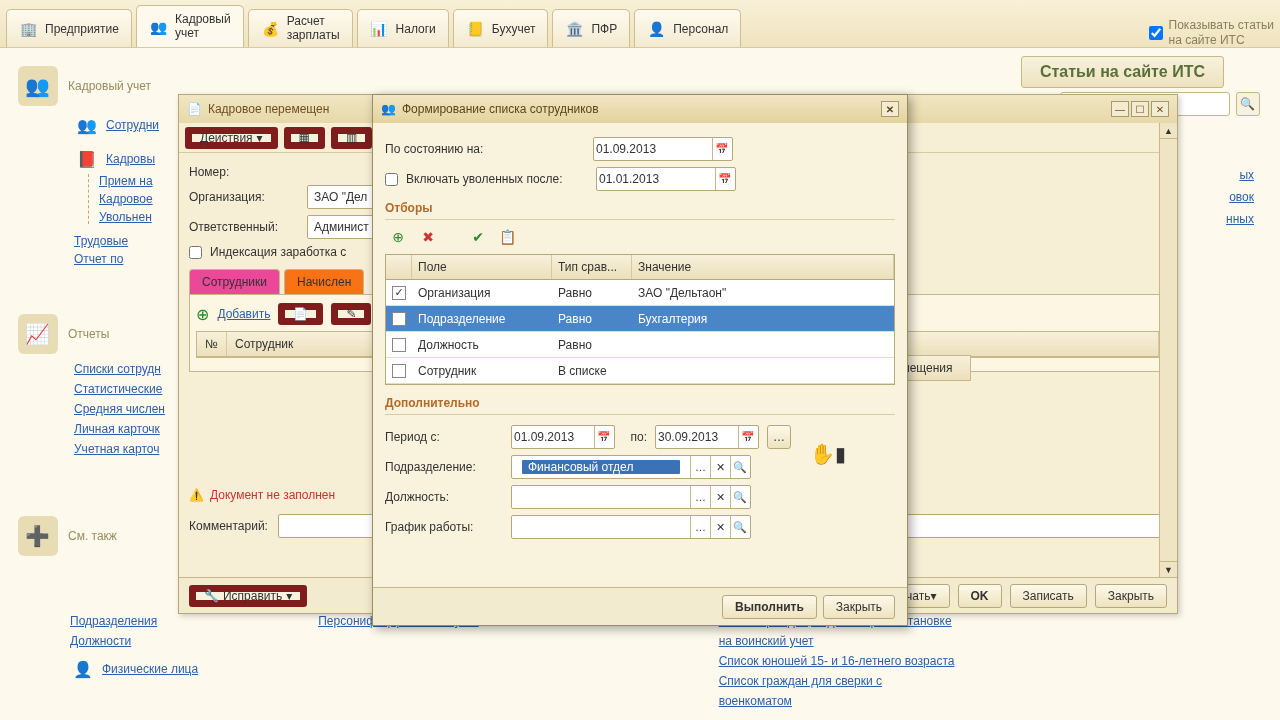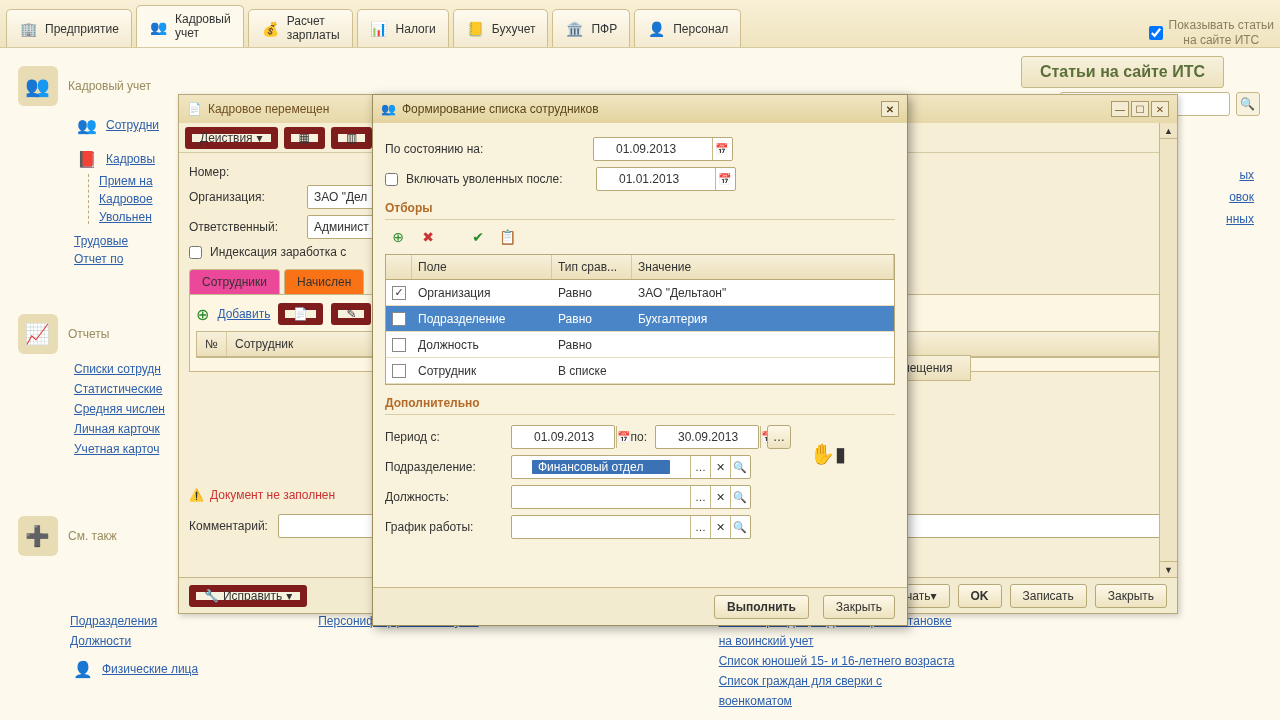--- a/index.html
+++ b/index.html
@@ -51,37 +51,37 @@
 .bottom-bar{position:absolute;bottom:0;left:0;right:0;height:36px;border-top:1px solid #c6b889;display:flex;align-items:center;padding:0 10px;gap:8px;background:#f3ebd0}
 .btn{height:24px;padding:0 12px;border:1px solid #b7a977;background:linear-gradient(#fdf8e9,#eee3bf);border-radius:3px;cursor:pointer;display:flex;align-items:center}
 .btn.bold{font-weight:bold}
 .spacer{flex:1}
 
 
 .dlg{position:absolute;left:372px;top:94px;width:536px;height:532px;background:#f9f3dd;border:1px solid #9c8d5d;box-shadow:3px 3px 10px rgba(0,0,0,.35);z-index:50}
 .dlg-title{height:28px;background:linear-gradient(#f1e6c3,#e3d39e);display:flex;align-items:center;padding:0 8px;color:#5a4618;gap:6px}
 .dlg-body{padding:8px 12px}
 .date-input{width:140px;display:flex;align-items:center;border:1px solid #b7a977;background:#fff;border-radius:2px;height:24px}
-.date-input span{flex:1;padding:0 22px}
+.date-input span{flex:1;padding:0 2px}
 .cal-btn{width:20px;height:22px;border-left:1px solid #c6b889;display:flex;align-items:center;justify-content:center;cursor:pointer;font-size:11px}
 .section-h{color:#b36b2a;font-weight:bold;border-bottom:1px solid #d9cda3;padding:4px 0;margin-top:6px}
 .icon-row{display:flex;gap:8px;padding:6px 2px}
 .ibtn{width:22px;height:22px;display:flex;align-items:center;justify-content:center;border-radius:3px;cursor:pointer;font-size:14px}
 .filter-grid{border:1px solid #b7a977;background:#fff}
 .fg-head{display:flex;background:linear-gradient(#f7f0da,#ece0bb);border-bottom:1px solid #b7a977}
 .fg-h{padding:5px 6px;border-right:1px solid #d6caa0}
 .fg-row{display:flex;border-bottom:1px solid #e7ddbb;align-items:center;height:26px}
 .fg-row.sel{background:#4a86c7;color:#fff}
 .fg-c{padding:0 6px;display:flex;align-items:center;gap:6px}
 .chk{width:14px;height:14px;border:1px solid #888;background:#fff;display:flex;align-items:center;justify-content:center;font-size:11px}
 .lookup{display:flex;align-items:center;border:1px solid #b7a977;background:#fff;height:24px;border-radius:2px}
 .lookup span{flex:1;padding:0 6px}
-.lookup.sel span{background:#3b72b5;color:#fff;margin:20px;border-radius:1px}
+.lookup.sel span{background:#3b72b5;color:#fff;margin:10px;border-radius:1px}
 .lk-btn{width:20px;height:22px;border-left:1px solid #c6b889;display:flex;align-items:center;justify-content:center;cursor:pointer;font-size:11px}
-.dlg-bottom{position:absolute;bottom:0;left:0;right:0;height:38px;border-top:1px solid #c6b889;display:flex;align-items:center;justify-content:flex-end;padding:0 12px;gap:14px;background:#f3ebd0}
+.dlg-bottom{position:absolute;bottom:0;left:0;right:0;height:38px;border-top:1px solid #c6b889;display:flex;align-items:center;justify-content:flex-end;padding:0 12px;gap:6px;background:#f3ebd0}
 .cursor-icon{position:absolute;left:810px;top:442px;font-size:20px;z-index:60;pointer-events:none}
 .scrollbar-v{position:absolute;right:0;top:28px;bottom:36px;width:18px;background:#efe5c5;border-left:1px solid #c6b889}
 .sb-btn{height:16px;border-bottom:1px solid #c6b889;display:flex;align-items:center;justify-content:center;font-size:9px;cursor:pointer}
 .sb-btn.bot{border-bottom:none;border-top:1px solid #c6b889;position:absolute;bottom:0;width:100%}
 </style>
 </head>
 <body>
 
 <div class="tabs">
   <div class="tab">
@@ -109,21 +109,21 @@
   <div class="tab">
       <span class="tab-icon">🏛️</span>
       <span>ПФР</span>
     </div>
   <div class="tab">
       <span class="tab-icon">👤</span>
       <span>Персонал</span>
     </div>
   <div class="right-top">
     <input type="checkbox" checked="" style="">
-    <span style="white-space:pre-line;text-align:center;line-height:1.2">Показывать статьи
+    <span style="white-space:pre-line;text-align:left;line-height:1.2">Показывать статьи
 на сайте ИТС</span>
   </div>
 </div>
 
 <div class="page">
   <div class="its-btn">Статьи на сайте ИТС</div>
   <div class="search-input"></div>
   <div class="search-btn">🔍</div>
 
   <div class="section-title">

